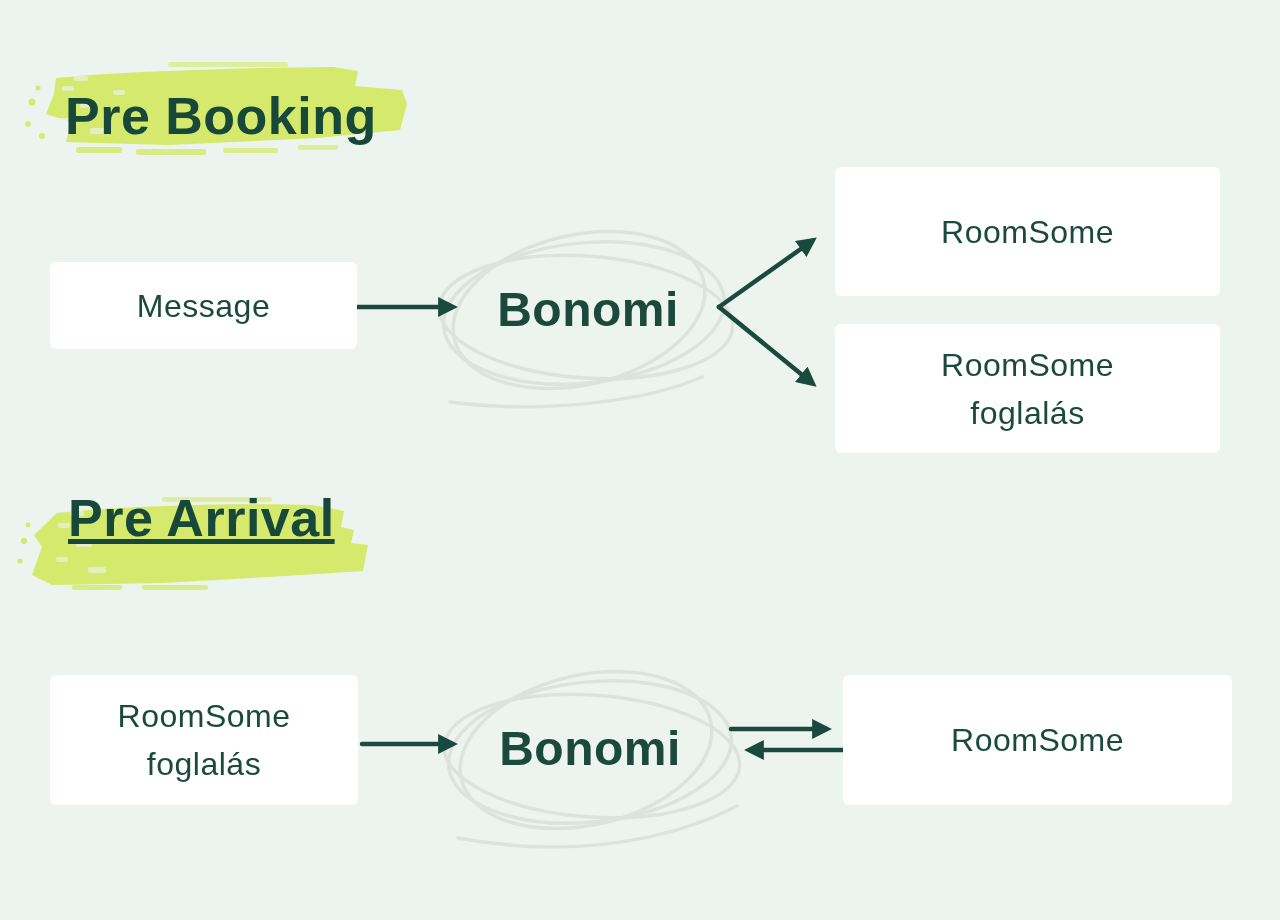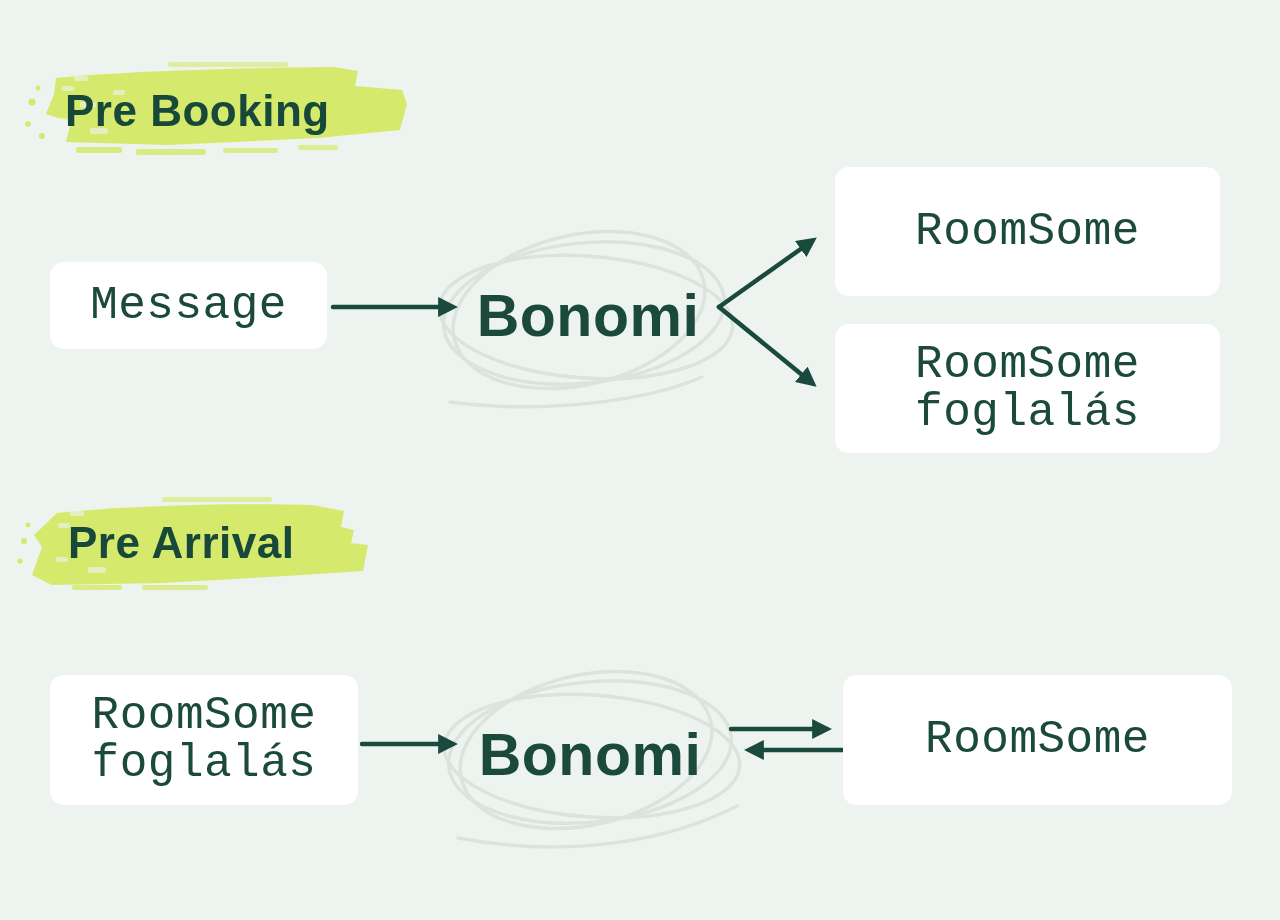--- a/index.html
+++ b/index.html
@@ -8,45 +8,44 @@
     width: 1280px;
     height: 920px;
     background: #edf3ee;
     font-family: "Liberation Sans", sans-serif;
     overflow: hidden;
     color: #1b4a3d;
   }
   .layer { position: absolute; left: 0; top: 0; }
   .heading {
     position: absolute;
-    font-size: 44px;
+    font-size: 52px;
     font-weight: 700;
     letter-spacing: 0.5px;
     color: #17483a;
     white-space: nowrap;
   }
   .node {
     position: absolute;
     background: #ffffff;
-    border-radius: 14px;
+    border-radius: 6px;
     display: flex;
     flex-direction: column;
     align-items: center;
     justify-content: center;
-    font-size: 46px;
+    font-size: 32px;
     font-weight: 400;
     line-height: 48px;
     letter-spacing: 0.5px;
     color: #1b4a3d;
     text-align: center;
-    font-family: Liberation Mono, monospace;
   }
   .hub {
     position: absolute;
-    font-size: 59px;
+    font-size: 48px;
     font-weight: 700;
     letter-spacing: 0.5px;
     color: #1b4a3d;
     text-align: center;
     width: 280px;
   }
   .hl { position: absolute; }
 </style>
 </head>
 <body>
@@ -121,36 +120,36 @@
       <path d="M 719,307 L 812,241" marker-end="url(#ah)"></path>
       <path d="M 719,307 L 812,383" marker-end="url(#ah)"></path>
       <path d="M 362,744 L 452,744" marker-end="url(#ah)"></path>
       <path d="M 731,729 L 826,729" marker-end="url(#ah)"></path>
       <path d="M 845,750 L 750,750" marker-end="url(#ah)"></path>
     </g>
   </svg>
 
   <div class="heading" style="left:65px; top:86px;">Pre Booking</div>
 
-  <div class="node" style="left:50px; top:262px; width:277px; height:87px;">
+  <div class="node" style="left:50px; top:262px; width:307px; height:87px;">
     <div>Message</div>
   </div>
 
   <div class="hub" style="left:448px; top:282px;">Bonomi</div>
 
   <div class="node" style="left:835px; top:167px; width:385px; height:129px;">
     <div>RoomSome</div>
   </div>
 
   <div class="node" style="left:835px; top:324px; width:385px; height:129px;">
     <div>RoomSome</div>
     <div>foglalás</div>
   </div>
 
-  <div class="heading" style="left:68px; top:518px;">Pre Arrival</div>
+  <div class="heading" style="left:68px; top:488px;text-decoration:underline;">Pre Arrival</div>
 
   <div class="node" style="left:50px; top:675px; width:308px; height:130px;">
     <div>RoomSome</div>
     <div>foglalás</div>
   </div>
 
   <div class="hub" style="left:450px; top:721px;">Bonomi</div>
 
   <div class="node" style="left:843px; top:675px; width:389px; height:130px;">
     <div>RoomSome</div>

